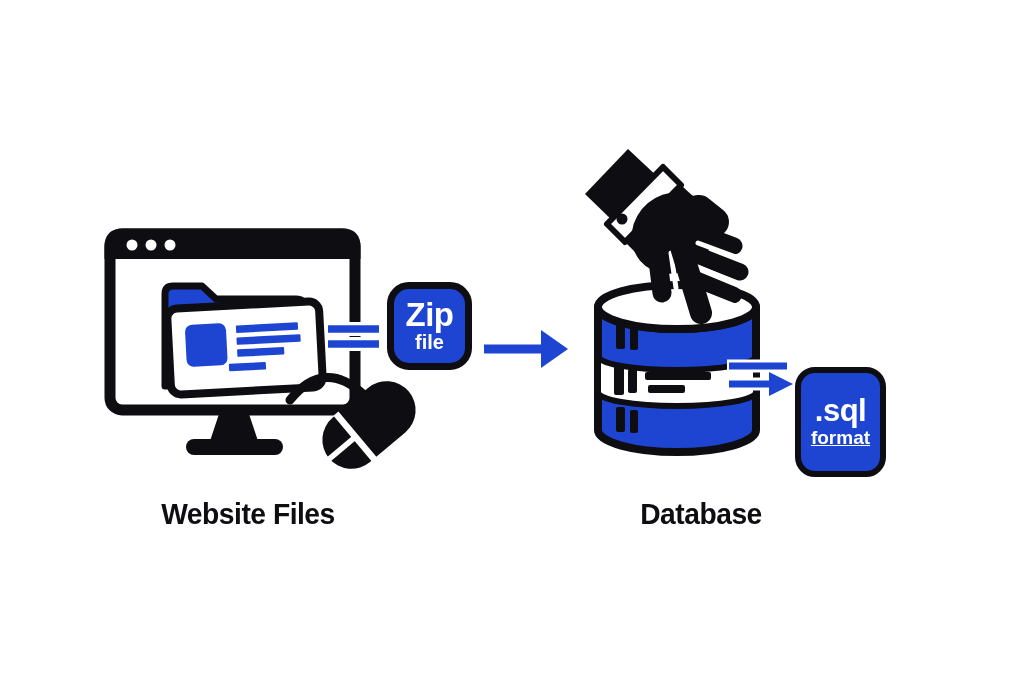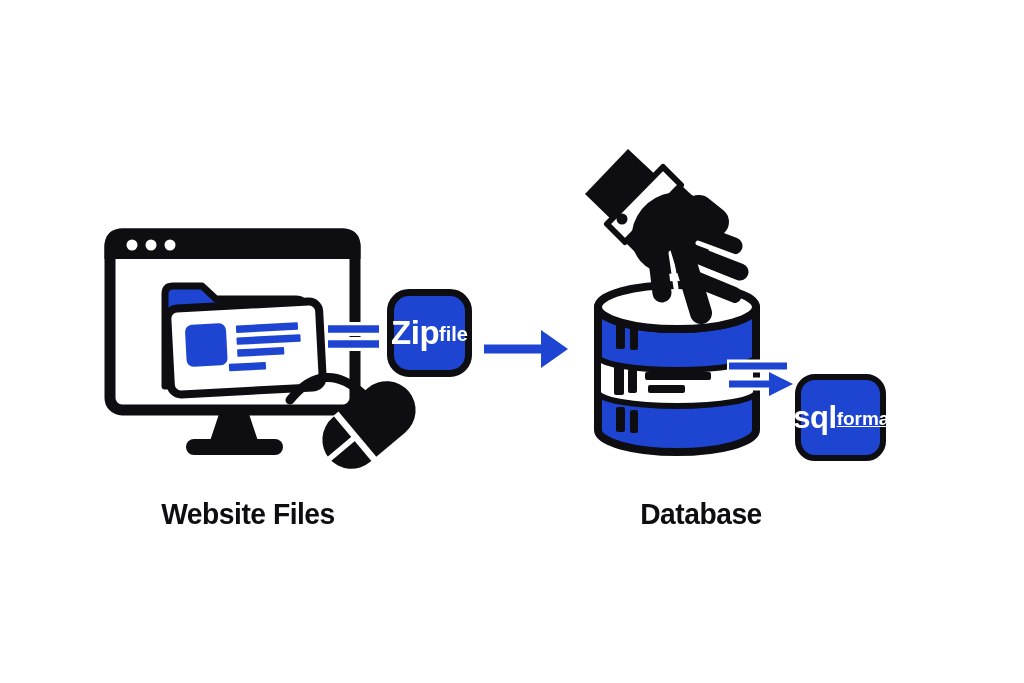--- a/index.html
+++ b/index.html
@@ -9,24 +9,24 @@
   *{margin:0;padding:0;box-sizing:border-box;}
   html,body{width:1024px;height:683px;background:var(--surface-white);overflow:hidden;}
   body{font-family:"Liberation Sans",sans-serif;}
   .stage{position:relative;width:1024px;height:683px;background:var(--surface-white);}
   .stage svg{position:absolute;left:0;top:0;}
 
   .f-blue{fill:var(--accent-blue);} .f-ink{fill:var(--ink);} .f-white{fill:var(--surface-white);}
   .s-ink{stroke:var(--ink);} .s-blue{stroke:var(--accent-blue);} .s-white{stroke:var(--surface-white);}
   .nofill{fill:none;}
 
-  .badge{position:absolute;display:flex;align-items:center;justify-content:center;
-         background:var(--accent-blue);border:7px solid var(--ink);color:#fff;text-align:center;margin-top:7px;}
+  .badge{position:absolute;display:flex;flex-direction:column;align-items:center;justify-content:center;
+         background:var(--accent-blue);border:7px solid var(--ink);color:#fff;text-align:center;}
   .badge-zip{left:387px;top:282px;width:85px;height:88px;border-radius:22px;}
-  .badge-sql{left:795px;top:367px;width:91px;height:87px;border-radius:20px;border-width:6px;}
+  .badge-sql{left:795px;top:367px;width:91px;height:110px;border-radius:20px;border-width:6px;}
   .badge .t1{font-weight:800;font-size:33px;line-height:0.95;letter-spacing:-0.5px;}
   .badge .t2{font-weight:700;font-size:20px;line-height:1.05;margin-top:2px;}
   .badge-sql .t1{font-size:31px;}
   .badge-sql .t2{font-size:19px;text-decoration:underline;}
 
   .caption{position:absolute;top:497px;width:300px;text-align:center;color:var(--ink);
            font-size:30px;font-weight:700;letter-spacing:-0.5px;transform:scaleX(0.94);}
   .caption-left{left:98px;}
   .caption-right{left:551px;}
 

